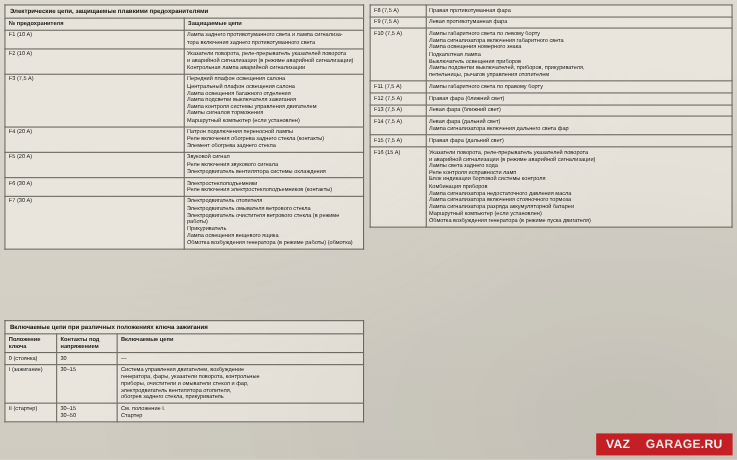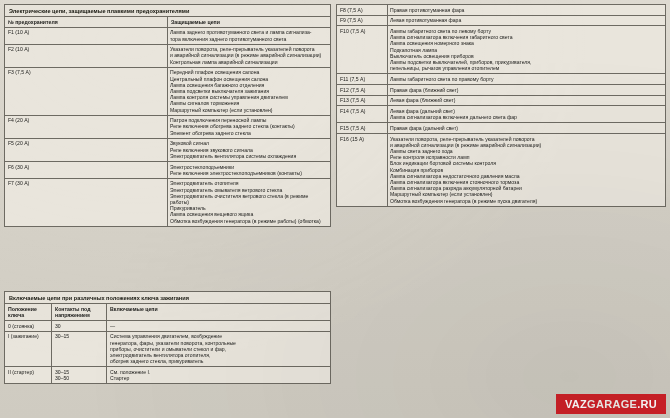--- a/index.html
+++ b/index.html
@@ -75,21 +75,21 @@
   .logo{
     position:absolute;right:4px;bottom:4px;
     background:#cf2027;
     color:#ffffff;
     font-weight:bold;
     font-size:11px;
     letter-spacing:.3px;
     padding:4px 9px 4px 9px;
     font-family:"Liberation Sans", sans-serif;
   }
-  .logo .g{color:#f2f0ec;}
+  .logo .g{color:#f2f0ec;margin-left:14px;}
   
   .noise{
     position:absolute;inset:0;pointer-events:none;
     background:
       radial-gradient(ellipse at 20% 10%, rgba(255,255,255,.25), rgba(255,255,255,0) 60%),
       radial-gradient(ellipse at 85% 90%, rgba(0,0,0,.10), rgba(0,0,0,0) 60%);
     mix-blend-mode:multiply;
     opacity:.55;
   }
 </style>

